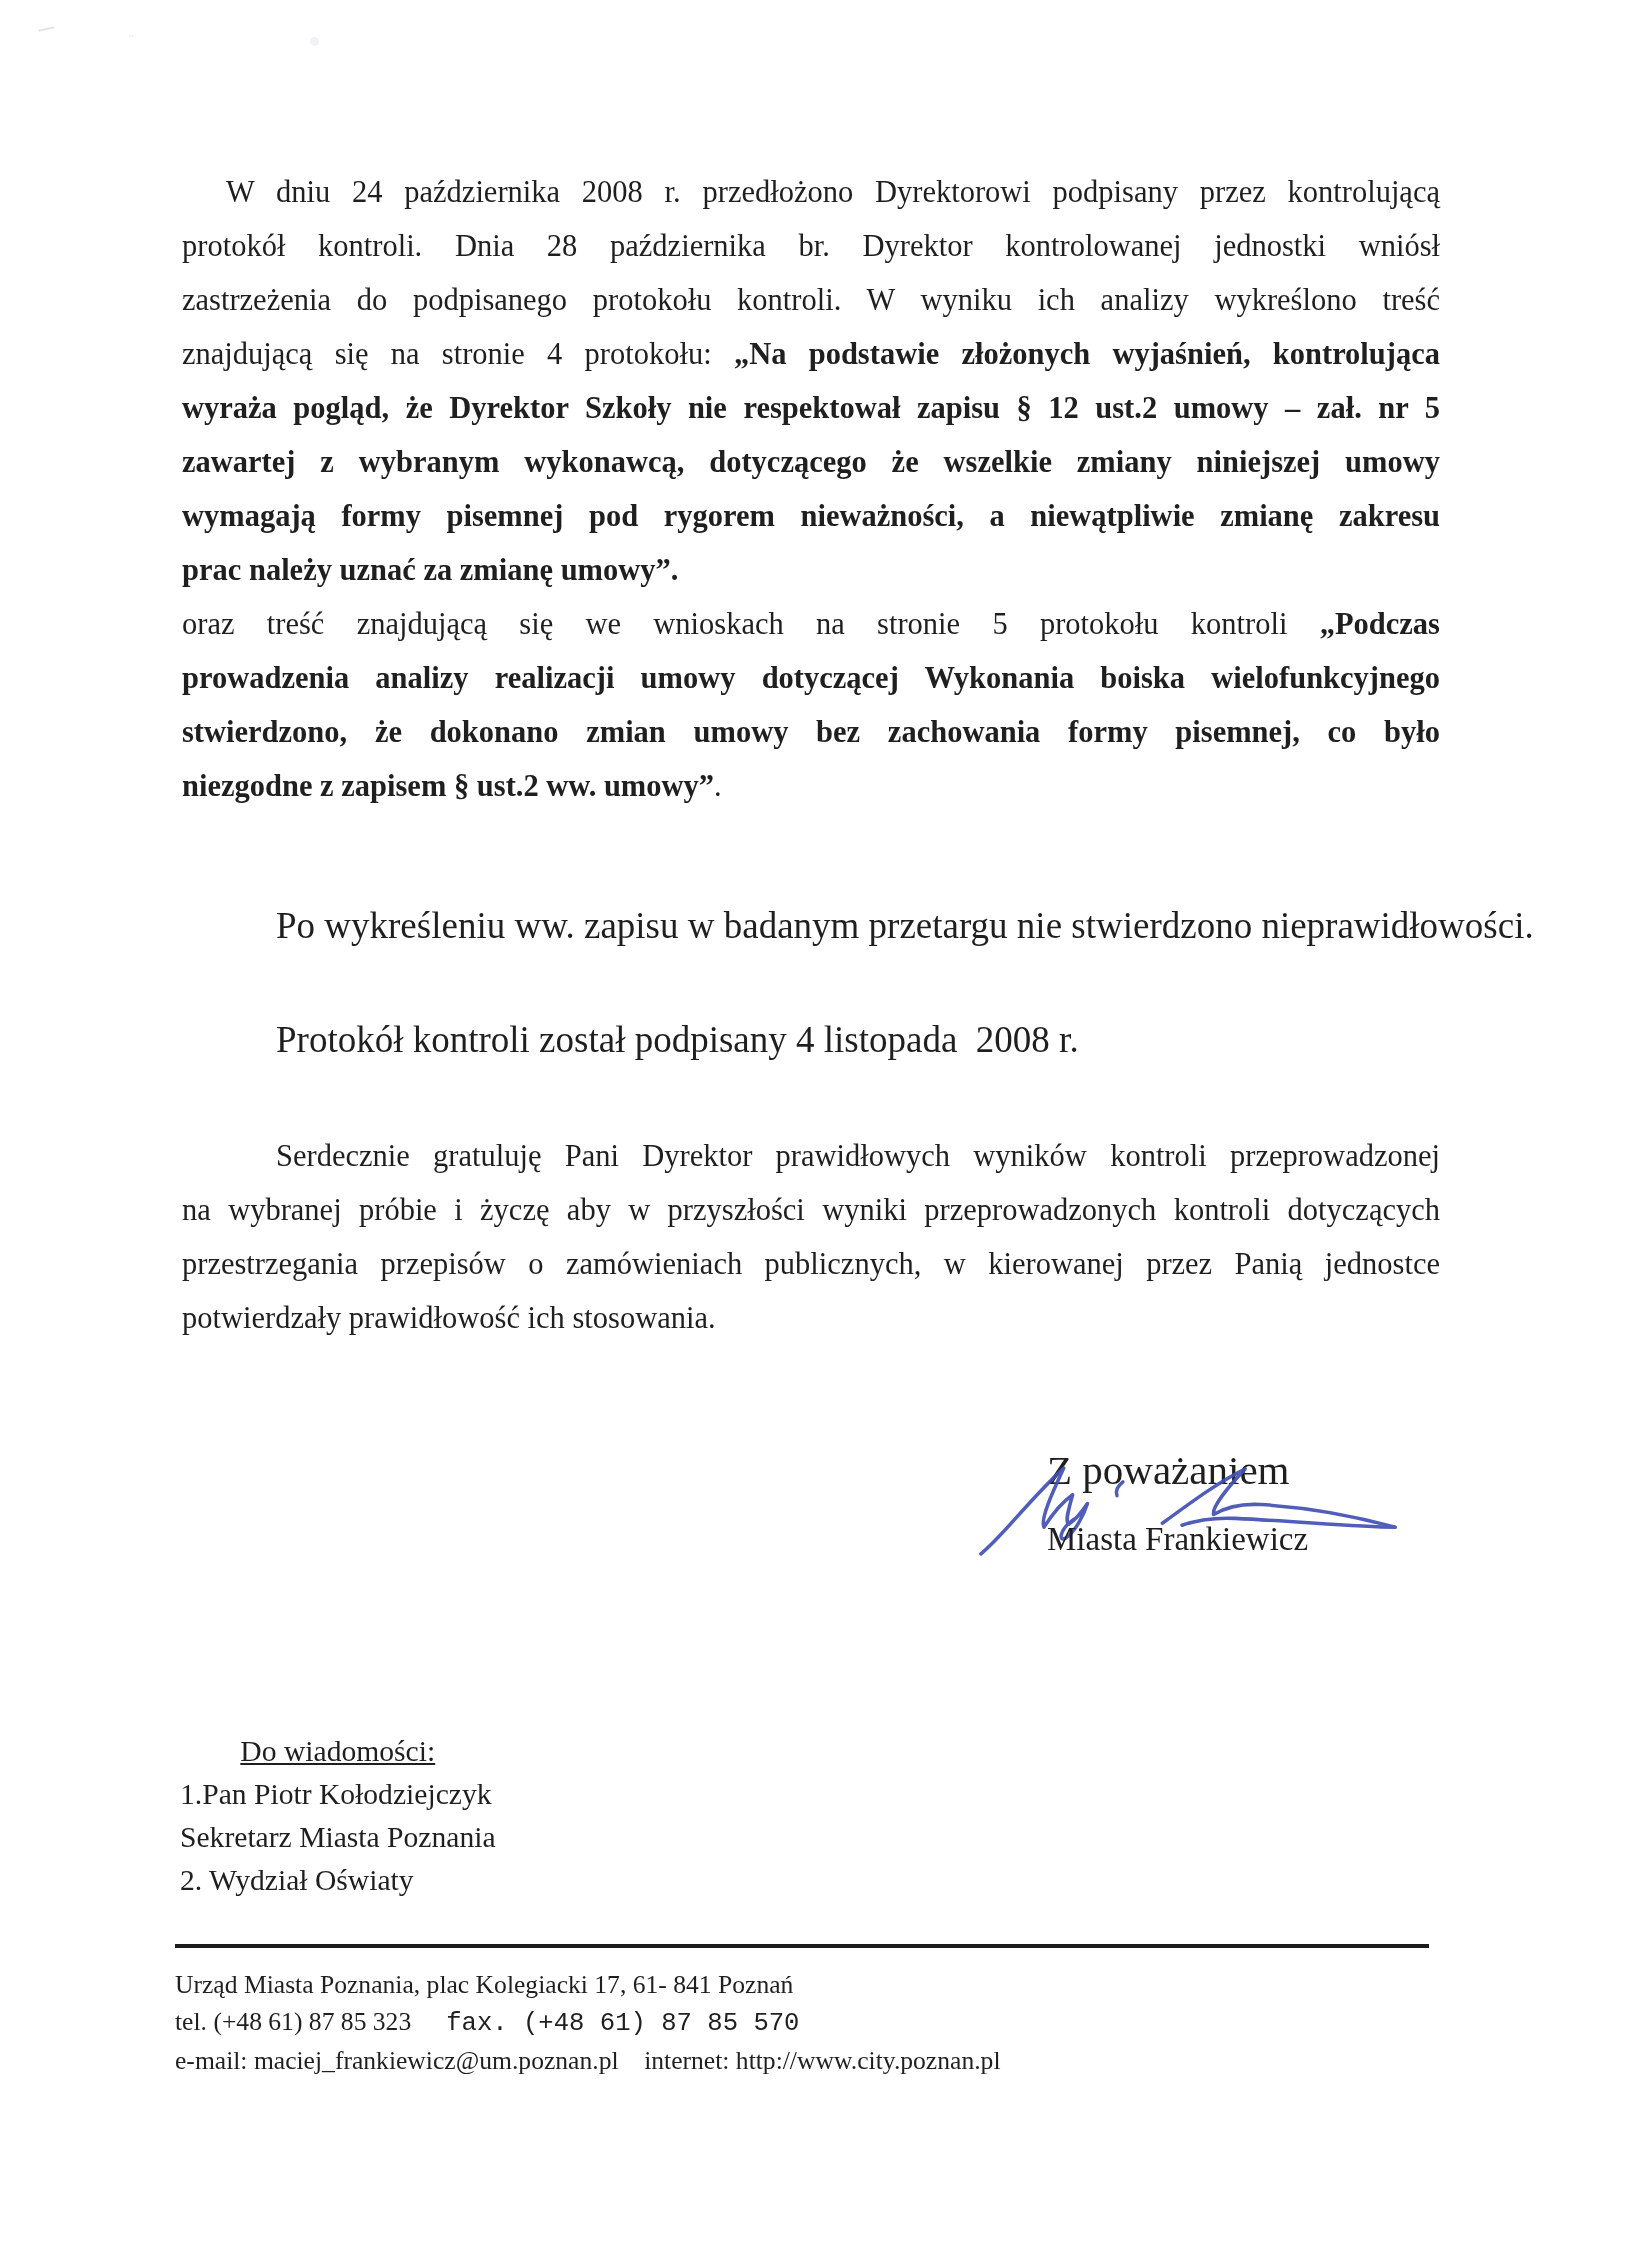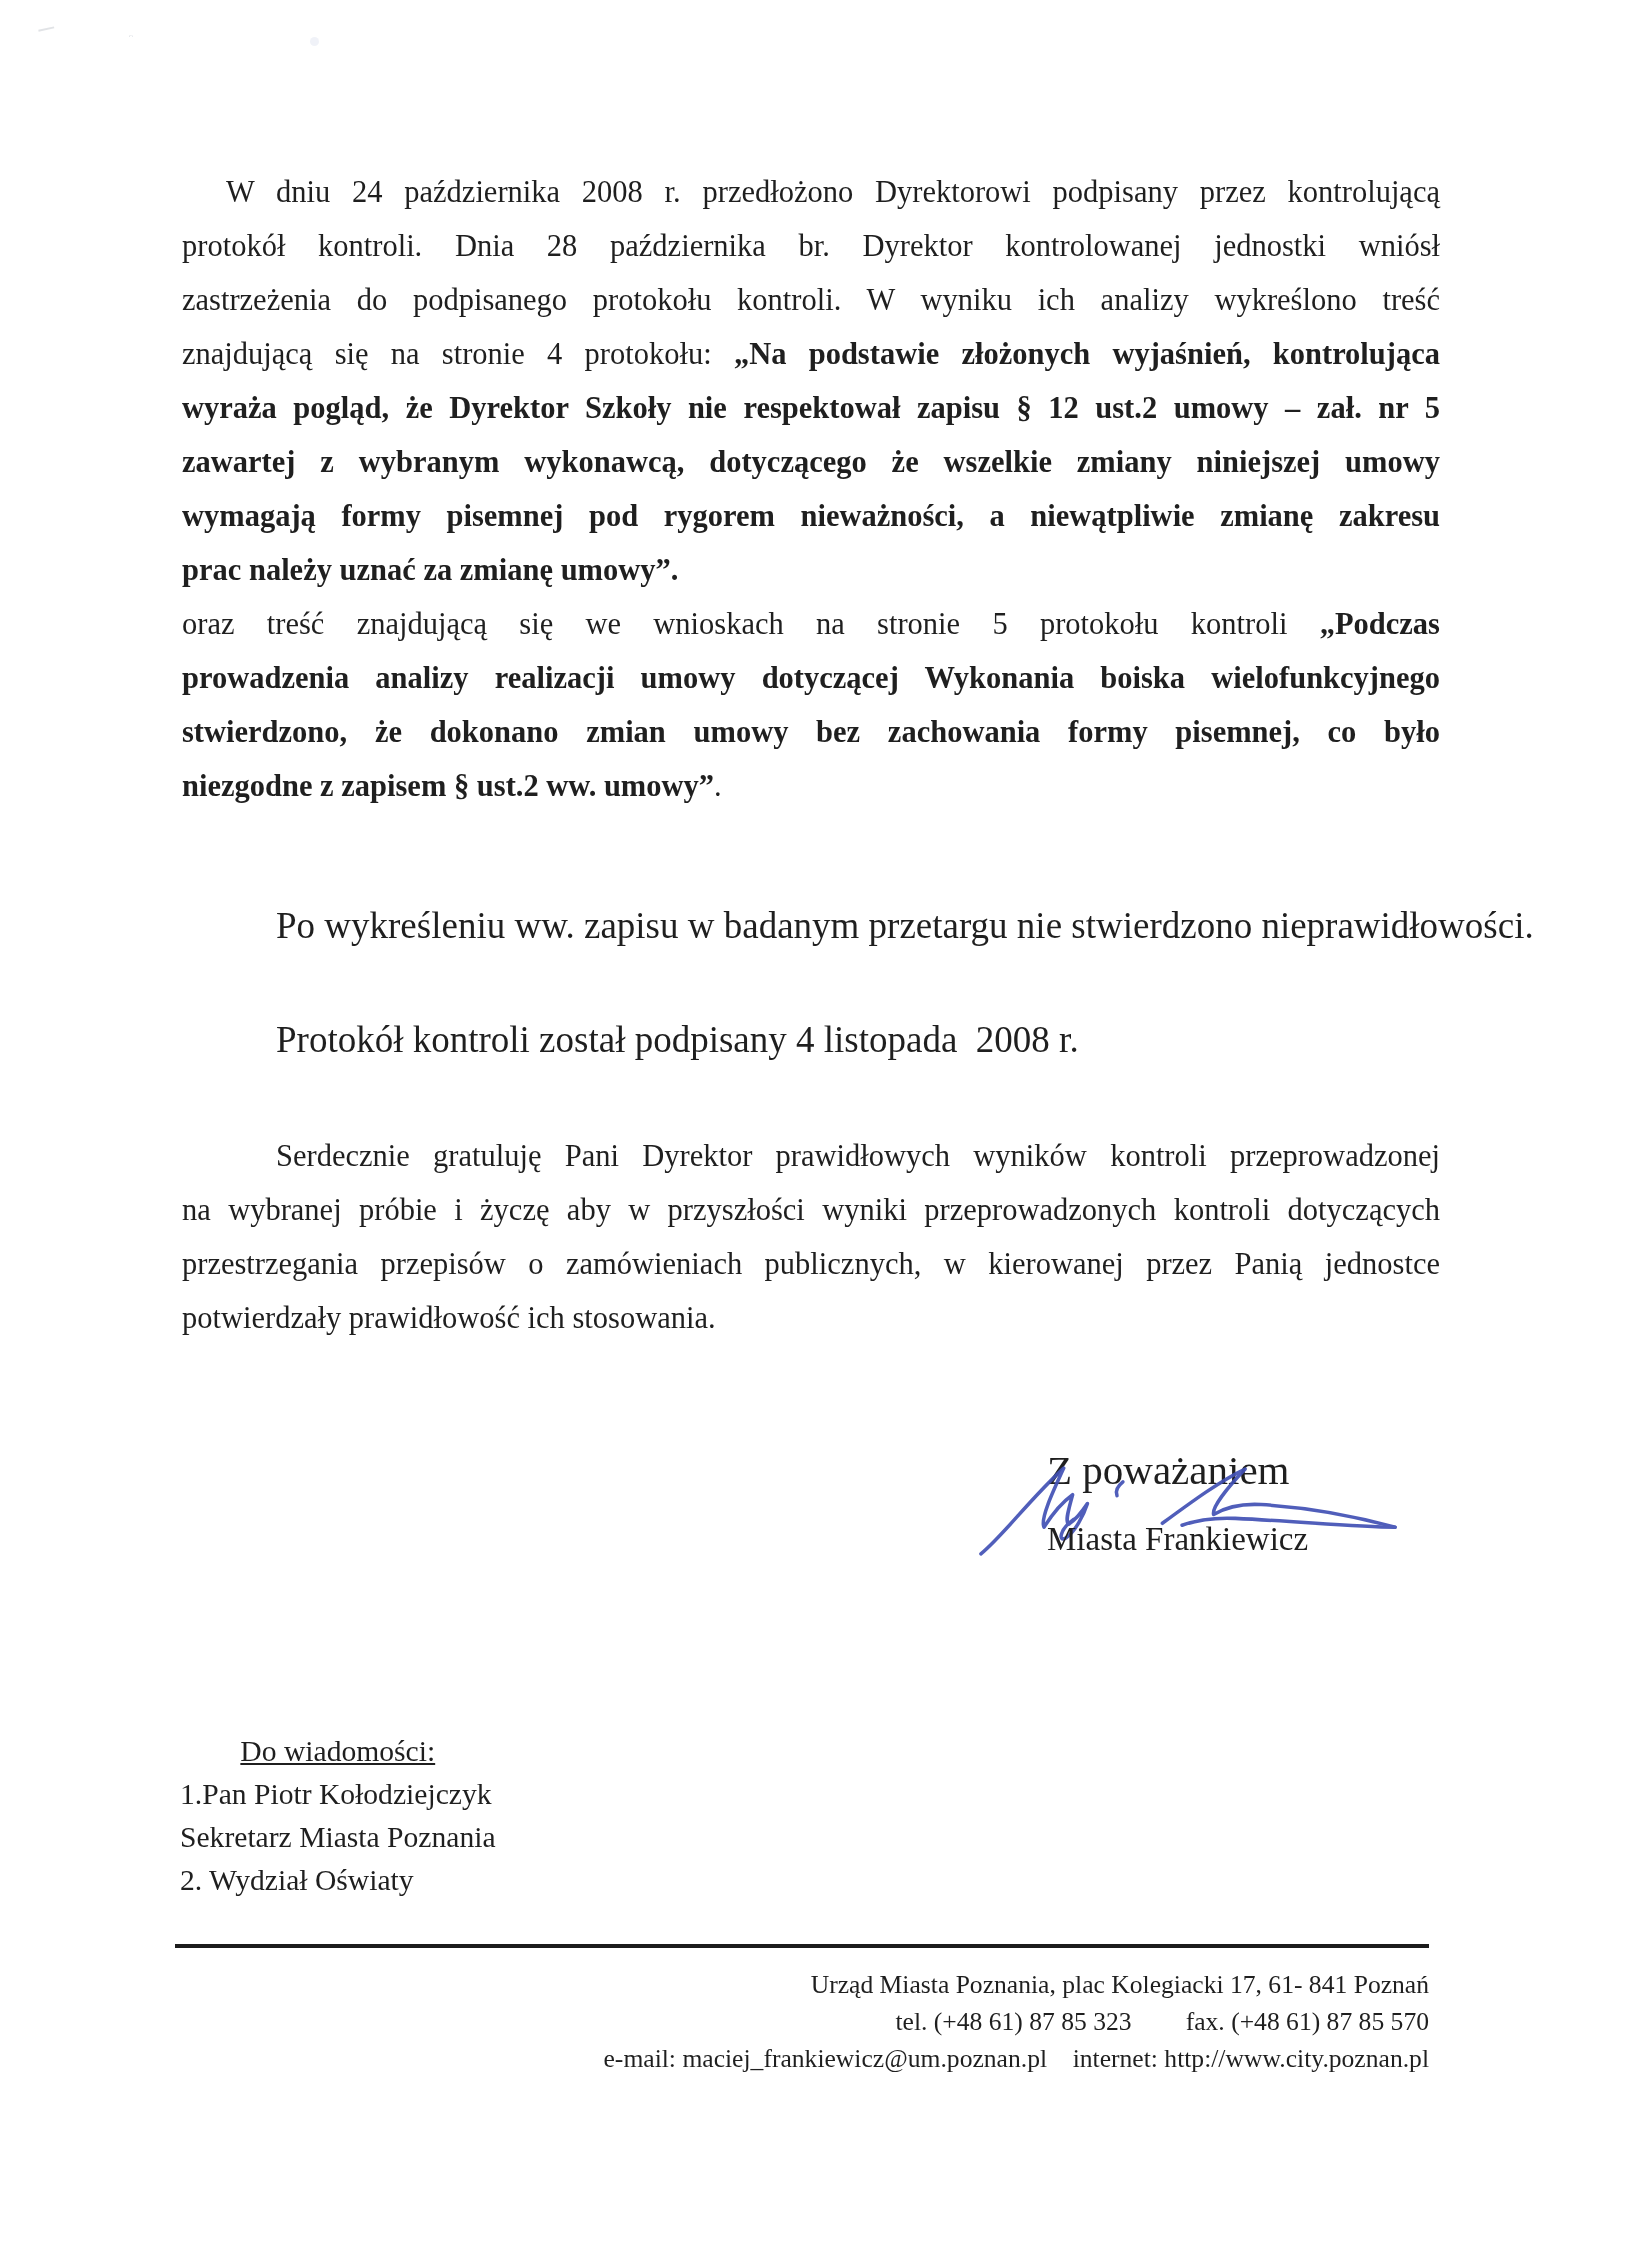--- a/index.html
+++ b/index.html
@@ -13,22 +13,22 @@
   .line{text-align:justify;text-align-last:justify;}
   .line.last{text-align-last:left;}
   .line .b{font-weight:bold;}
   .single{position:absolute;font-size:37px;line-height:54px;white-space:nowrap;}
   .closing{position:absolute;font-size:41px;white-space:nowrap;}
   .sig-name{position:absolute;font-size:33px;white-space:nowrap;}
   .sig-svg{position:absolute;}
   .cc{position:absolute;font-size:29.6px;line-height:43px;}
   .cc .heading{text-decoration:underline;text-align:center;}
   .rule{position:absolute;background:#1c1c1c;}
-  .footer{position:absolute;text-align:right;font-size:25.6px;line-height:37px;}
-  .footer .gap-lg{margin-left:54px;}
+  .footer{position:absolute;text-align:left;font-size:25.6px;line-height:37px;}
+  .footer .gap-lg{margin-left:35px;font-family:Liberation Mono, monospace;}
   .footer .gap-sm{margin-left:25.6px;}
   .speck{position:absolute;opacity:.55;}
   .speck-1{width:15.8px;height:6.9px;border-top:2px solid #c9ccd2;transform:rotate(-12deg);}
   .speck-2{font-size:14.8px;color:#b9bec7;font-style:italic;}
   .speck-3{width:8.9px;height:8.9px;border-radius:50%;background:#e3e8f2;}
 </style>
 </head>
 <body>
 
 <div class="page">

